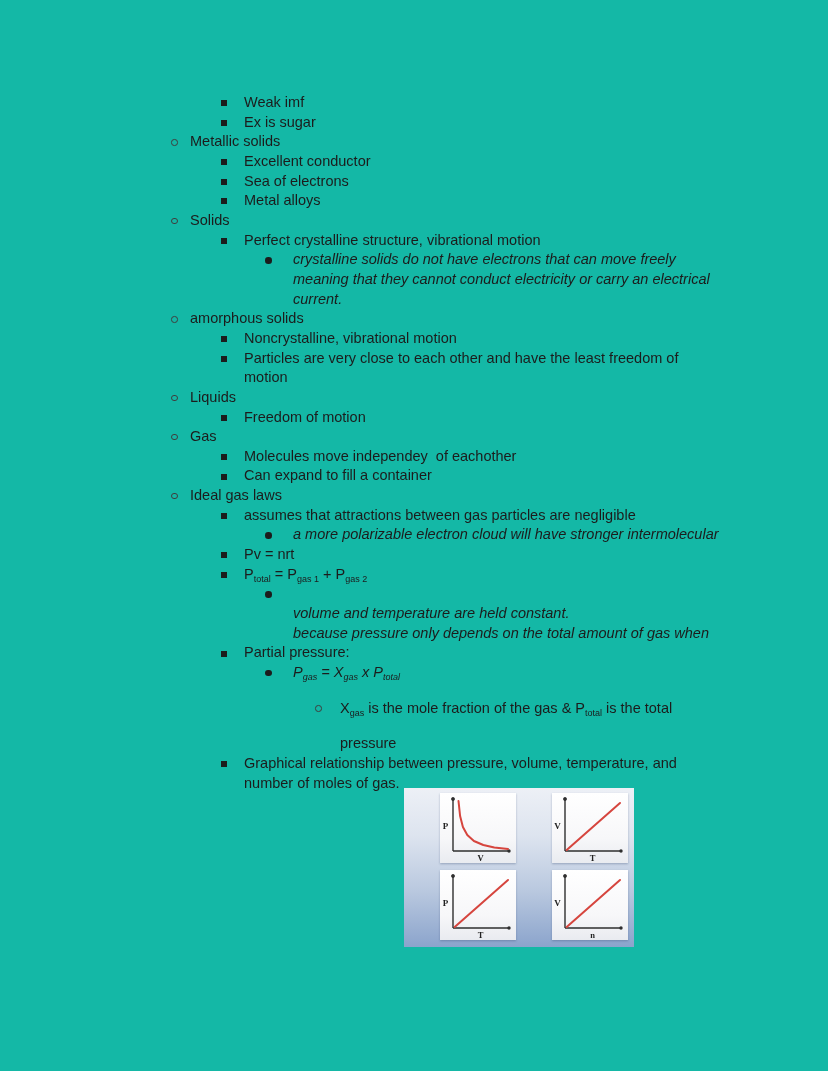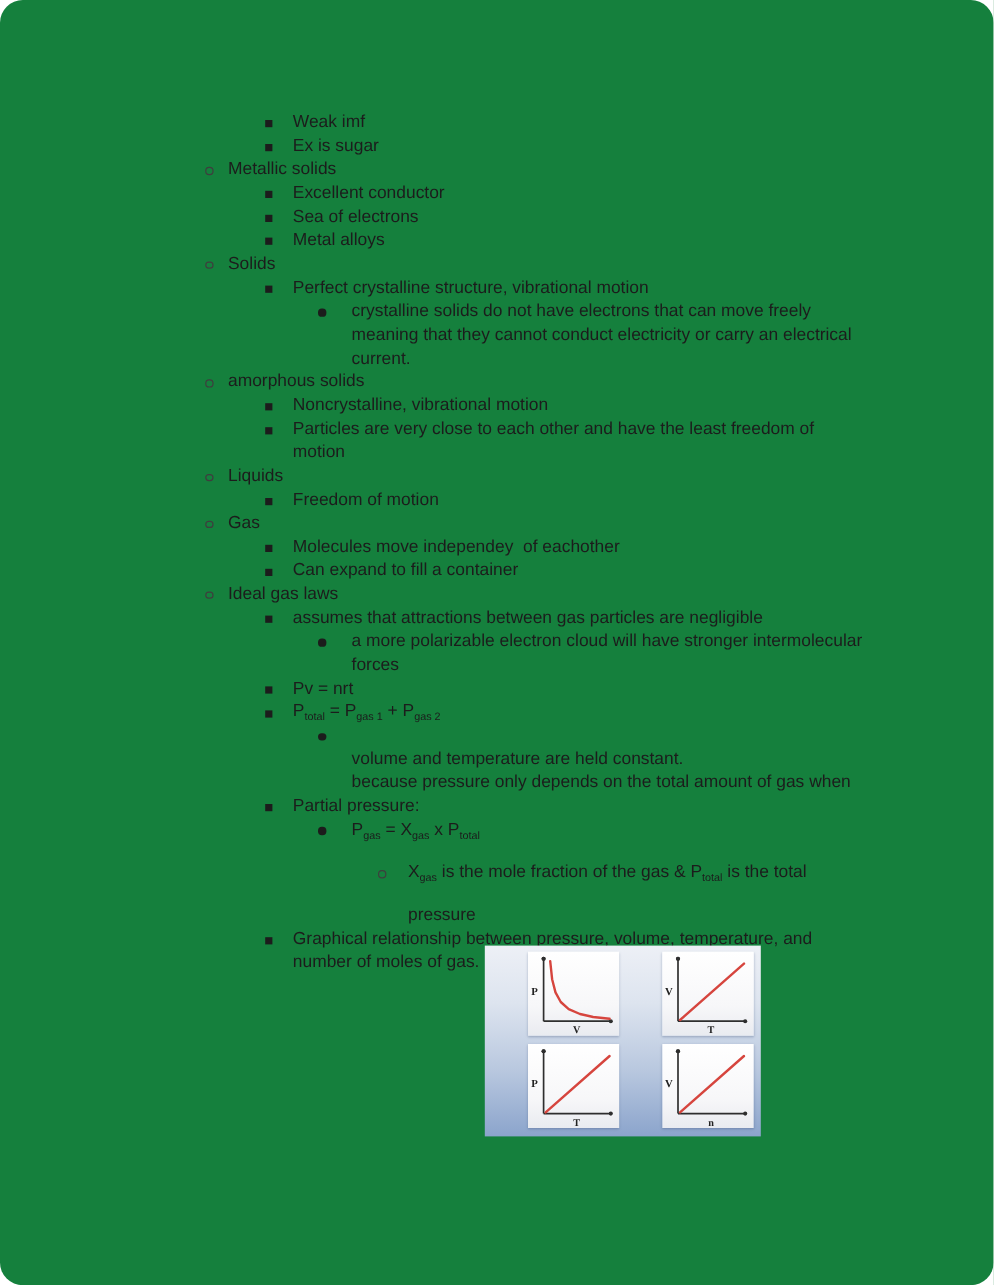--- a/index.html
+++ b/index.html
@@ -1,27 +1,27 @@
 <!DOCTYPE html>
 <html><head>
 <meta charset="utf-8">
 <style>
   * { margin:0; padding:0; box-sizing:border-box; }
   html,body { background:#ffffff; }
   .page {
     position:relative; width:828px; height:1071px; margin:0 auto;
-    background:#15803d; overflow:hidden;
-    font-family:"Liberation Sans", sans-serif; color:#1c1c1c;border-radius:19px;
+    background:#14b8a6; overflow:hidden;
+    font-family:"Liberation Sans", sans-serif; color:#1c1c1c;
   }
   .doc { position:absolute; top:93px; left:0; right:0; }
   .line { position:relative; height:19.66px; font-size:14.5px; line-height:19.66px; }
   .line .txt { white-space:pre; }
   .lvl2 { padding-left:190px; }
   .lvl3 { padding-left:244px; }
-  .lvl4 { padding-left:293px; }
+  .lvl4 { padding-left:293px;font-style:italic; }
   .lvl5 { padding-left:340px;margin-top:16px; }
   .marker { position:absolute; display:block; }
   .marker.circle { width:6.5px; height:6.5px; border:1.2px solid #3e3e3e; border-radius:50%; background:transparent; top:6.8px; }
   .marker.square { width:6px; height:6px; background:#1c1c1c; top:7.2px; }
   .marker.disc   { width:6.5px; height:6.5px; background:#1c1c1c; border-radius:50%; top:6.8px; }
   .lvl2 .marker { left:171px; }
   .lvl3 .marker { left:221px; }
   .lvl4 .marker { left:265px; }
   .lvl5 .marker { left:315px; }
   sub.subscript { font-size:9px; vertical-align:baseline; position:relative; top:3px; line-height:0; }
@@ -58,21 +58,20 @@
       <div class="line lvl3"><span class="marker square"></span><span class="txt"><span>Particles are very close to each other and have the least freedom of</span></span></div>
       <div class="line lvl3 cont"><span class="txt"><span>motion</span></span></div>
       <div class="line lvl2"><span class="marker circle"></span><span class="txt"><span>Liquids</span></span></div>
       <div class="line lvl3"><span class="marker square"></span><span class="txt"><span>Freedom of motion</span></span></div>
       <div class="line lvl2"><span class="marker circle"></span><span class="txt"><span>Gas</span></span></div>
       <div class="line lvl3"><span class="marker square"></span><span class="txt"><span>Molecules move independey  of eachother</span></span></div>
       <div class="line lvl3"><span class="marker square"></span><span class="txt"><span>Can expand to fill a container</span></span></div>
       <div class="line lvl2"><span class="marker circle"></span><span class="txt"><span>Ideal gas laws</span></span></div>
       <div class="line lvl3"><span class="marker square"></span><span class="txt"><span>assumes that attractions between gas particles are negligible</span></span></div>
       <div class="line lvl4"><span class="marker disc"></span><span class="txt"><span>a more polarizable electron cloud will have stronger intermolecular</span></span></div>
-      <div class="line lvl4 cont"><span class="txt"><span>forces</span></span></div>
       <div class="line lvl3"><span class="marker square"></span><span class="txt"><span>Pv = nrt</span></span></div>
       <div class="line lvl3"><span class="marker square"></span><span class="txt"><span>P</span><sub class="subscript">total</sub><span> = P</span><sub class="subscript">gas 1</sub><span> + P</span><sub class="subscript">gas 2</sub></span></div>
       <div class="line lvl4"><span class="marker disc"></span></div>
       <div class="line lvl4 cont"><span class="txt"><span>volume and temperature are held constant.</span></span></div>
       <div class="line lvl4 cont"><span class="txt"><span>because pressure only depends on the total amount of gas when</span></span></div>
       <div class="line lvl3"><span class="marker square"></span><span class="txt"><span>Partial pressure:</span></span></div>
       <div class="line lvl4"><span class="marker disc"></span><span class="txt"><span>P</span><sub class="subscript">gas</sub><span> = X</span><sub class="subscript">gas</sub><span> x P</span><sub class="subscript">total</sub></span></div>
       <div class="line lvl5"><span class="marker circle"></span><span class="txt"><span>X</span><sub class="subscript">gas</sub><span> is the mole fraction of the gas &amp; P</span><sub class="subscript">total</sub><span> is the total</span></span></div>
       <div class="line lvl5 cont"><span class="txt"><span>pressure</span></span></div>
       <div class="line lvl3"><span class="marker square"></span><span class="txt"><span>Graphical relationship between pressure, volume, temperature, and</span></span></div>

